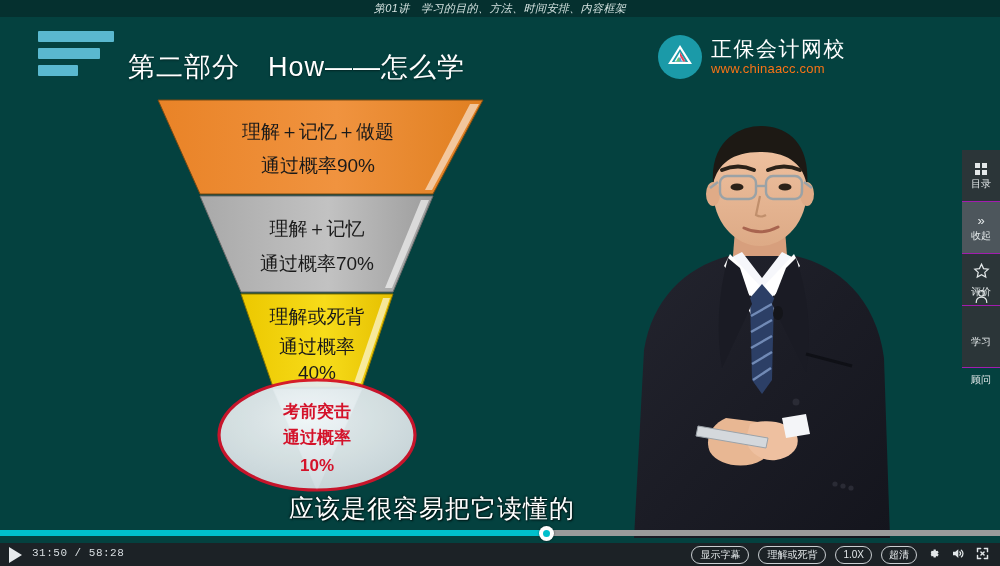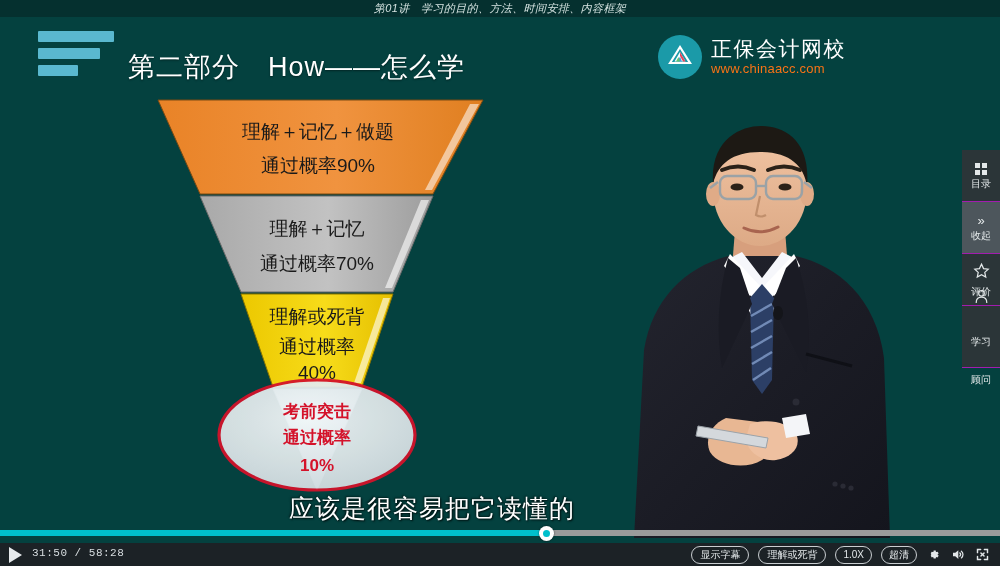--- a/index.html
+++ b/index.html
@@ -148,21 +148,21 @@
     border-left: 13px solid #e6eaec;
     border-top: 8px solid transparent;
     border-bottom: 8px solid transparent;
   }
   .time-text {
     color: #d8dee1; font-size: 11px;
     font-family: "Liberation Mono", "DejaVu Sans Mono", monospace;
     letter-spacing: .5px;
   }
   .cb-right {
-    margin-left: auto; display: flex; align-items: center;
+    margin-left: auto; display: flex; align-items: flex-start;
     gap: 9px; padding-right: 10px; padding-left: 36px;
   }
   .pill {
     border: 1px solid #c9ced1; border-radius: 9px;
     color: #e2e7e9; font-size: 10px;
     padding: 1px 8px 2px; cursor: pointer; white-space: nowrap;
     line-height: 13px;
   }
   .pill.narrow { padding: 1px 7px 2px; }
   .ic { cursor: pointer; display: flex; align-items: center; justify-content: center; }

